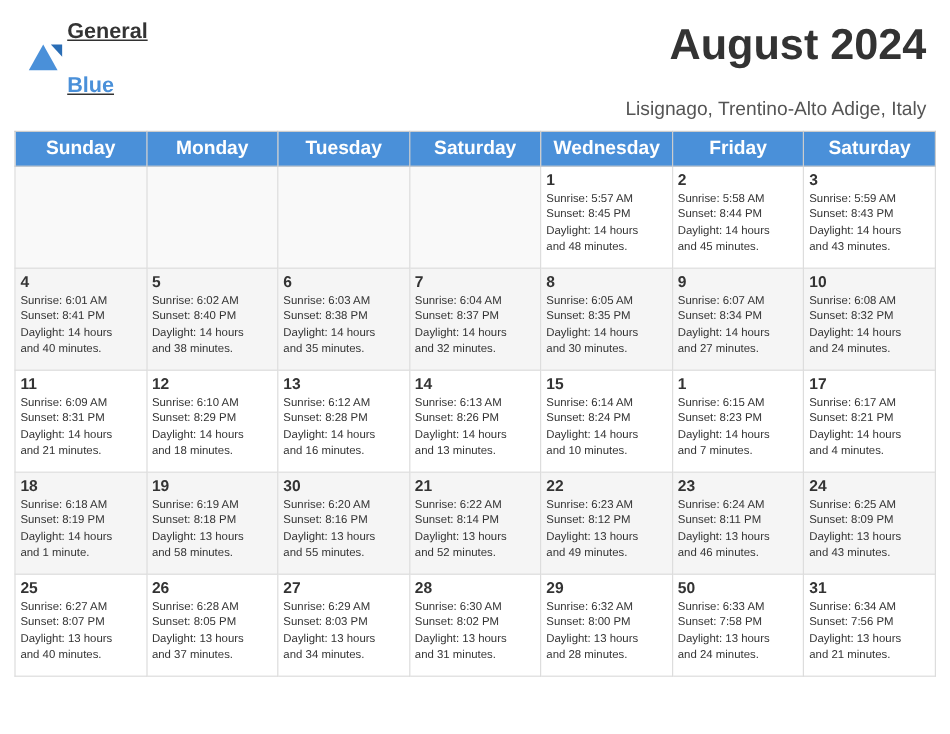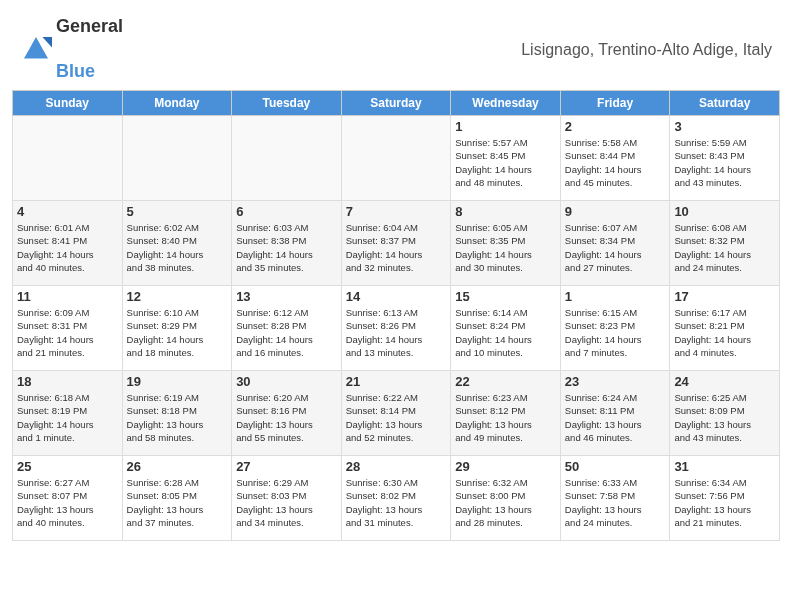--- a/index.html
+++ b/index.html
@@ -1,30 +1,30 @@
 <!DOCTYPE html>
 <html><head>
   <meta charset="utf-8">
   <style>
     * { margin: 0; padding: 0; box-sizing: border-box; }
     body { width: 792px; height: 612px; font-family: Arial, sans-serif; background: #fff; overflow: hidden; }
     
     .header { display: flex; justify-content: space-between; align-items: flex-start; padding: 16px 20px 8px 20px; }
-    .logo { display: flex; align-items: center; }
+    .logo { display: flex; align-items: center; text-decoration: underline; }
     .logo-text { display: flex; flex-direction: column; }
     .logo-general { font-size: 18px; font-weight: bold; color: #333; }
     .logo-blue { font-size: 18px; font-weight: bold; color: #4a90d9; margin-top: 24px; }
     .logo-icon { width: 32px; height: 32px; margin-right: 4px; }
     
     .title-section { text-align: right; }
     .month-year { font-size: 36px; font-weight: bold; color: #333; }
     .location { font-size: 16px; color: #555; margin-top: 25px; }
     
     .calendar { margin: 0 12px 8px 12px; border-collapse: collapse; width: calc(100% - 24px); }
-    .calendar th { background: #4a90d9; color: #fff; padding: 5px 4px; font-size: 12px; border: 1px solid #ccc; }
+    .calendar th { background: #4a90d9; color: #fff; padding: 5px 4px; font-size: 16px; border: 1px solid #ccc; }
     .calendar td { vertical-align: top; padding: 3px 4px; border: 1px solid #ddd; font-size: 10px; color: #333; width: 14.28%; background: #fff; min-height: 70px; }
     .calendar td.empty { background: #f9f9f9; }
     .calendar tr:nth-child(even) td:not(.empty) { background: #f5f5f5; }
     .calendar tr td { height: 85px; }
     
     .day-num { font-size: 13px; font-weight: bold; color: #333; display: block; margin-bottom: 2px; }
     .day-info { font-size: 9.5px; line-height: 1.4; color: #333; }
   </style>
 </head>
 <body>
@@ -36,20 +36,21 @@
       <svg class="logo-icon" viewBox="0 0 40 40">
         <polygon points="20,5 35,32 5,32" fill="#4a90d9"></polygon>
         <polygon points="28,5 40,5 40,18" fill="#2a6db5"></polygon>
       </svg>
       <div class="logo-text">
         <span class="logo-general">General</span>
         <span class="logo-blue">Blue</span>
       </div>
     </div>
     <div class="title-section">
+      <div class="month-year">August 2024</div>
       <div class="location">Lisignago, Trentino-Alto Adige, Italy</div>
     </div>
   </div>
 
   <table class="calendar">
     <thead>
       <tr>
         <th>Sunday</th>
         <th>Monday</th>
         <th>Tuesday</th>

